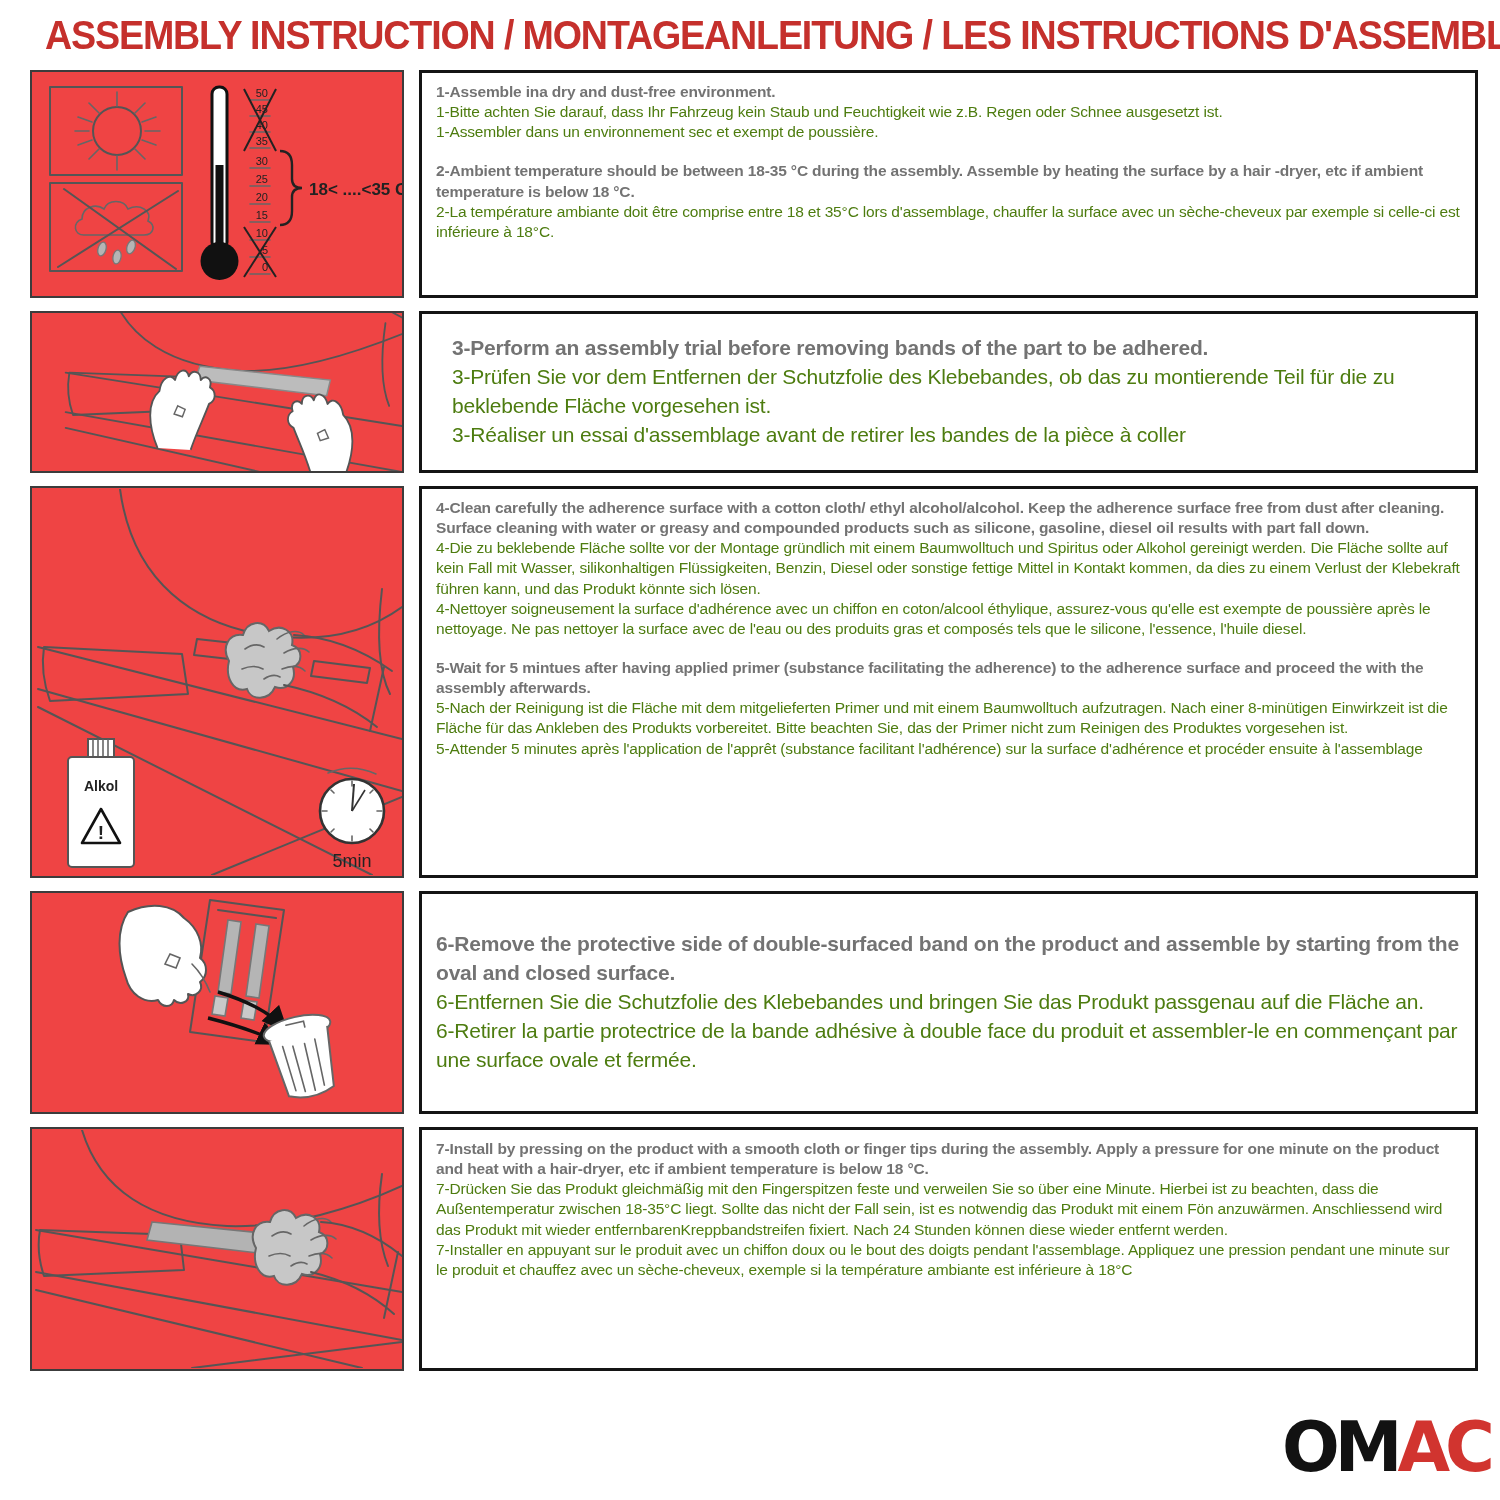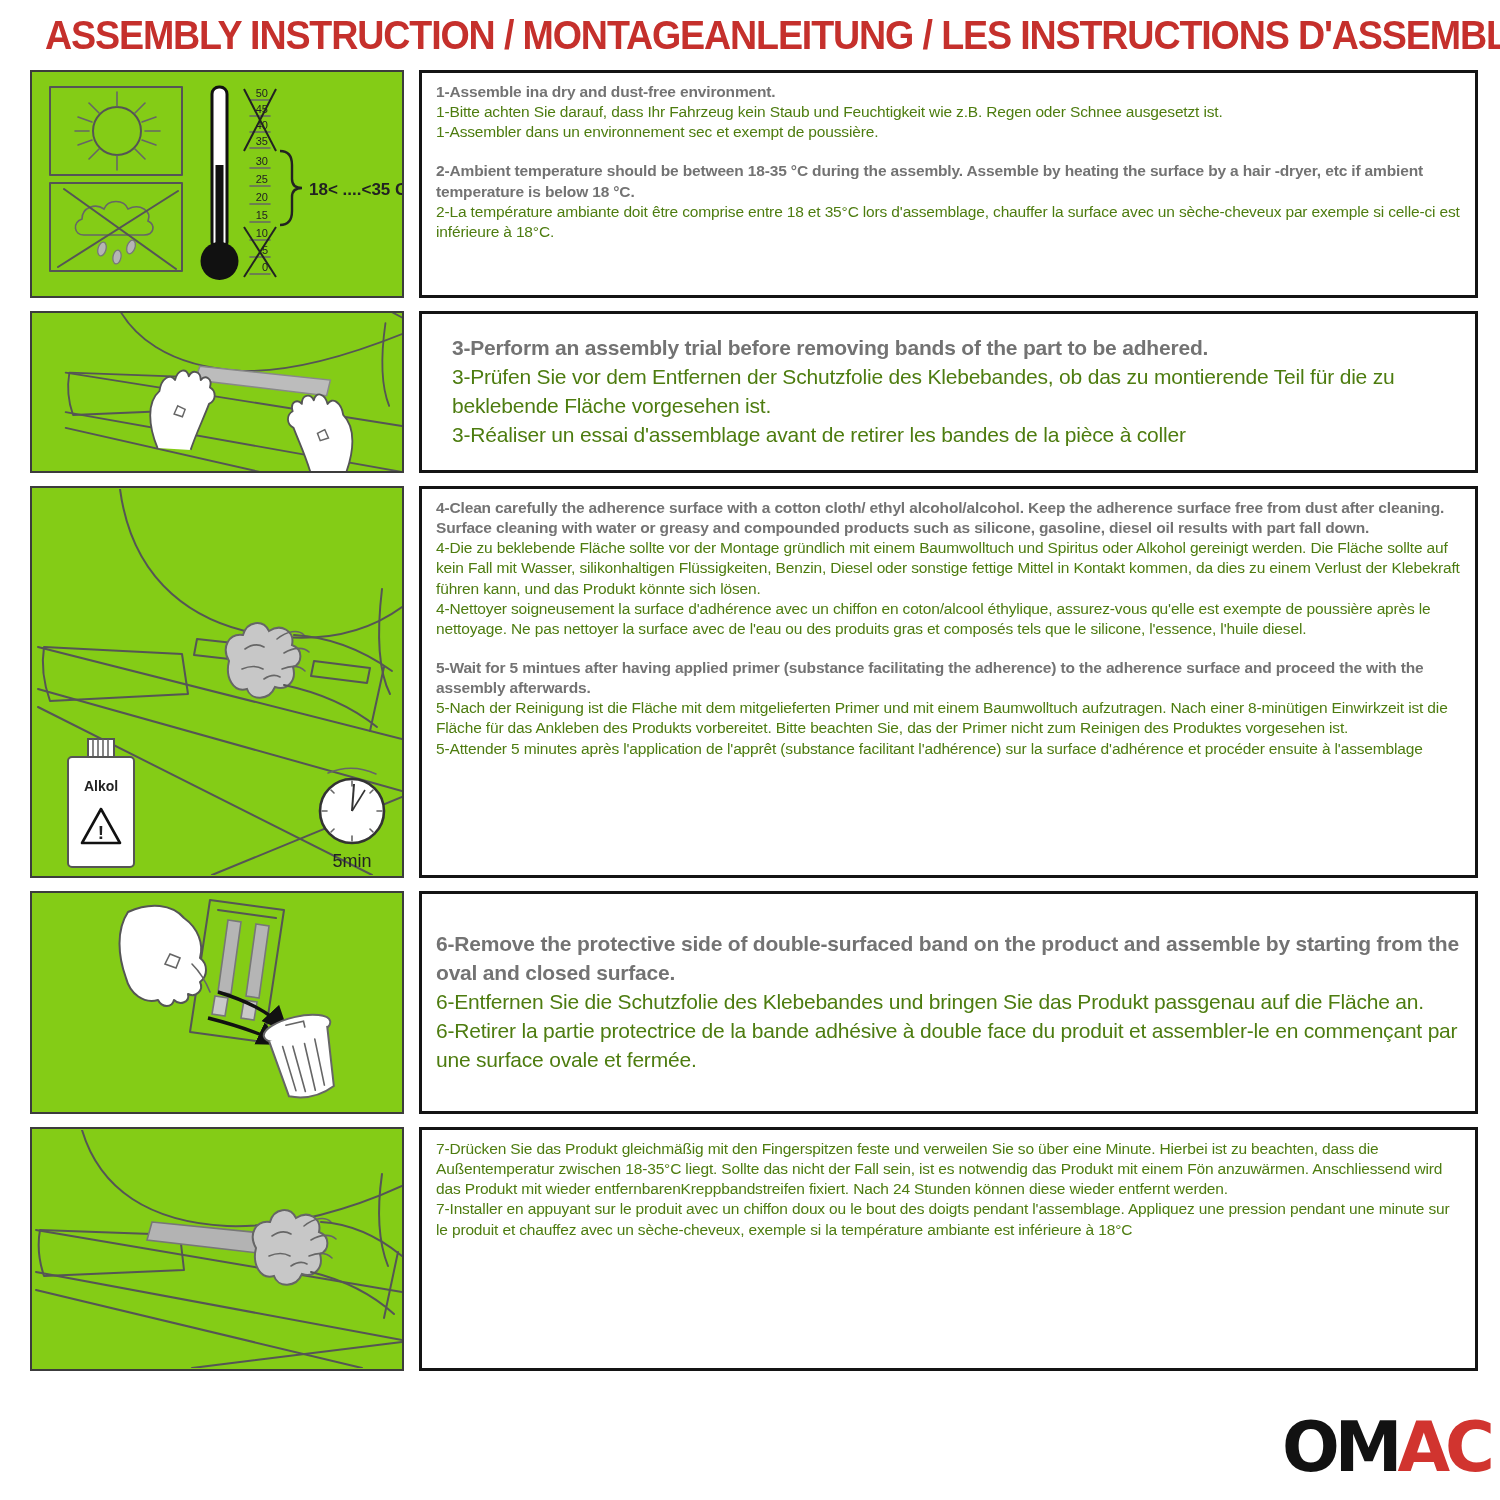--- a/index.html
+++ b/index.html
@@ -8,21 +8,21 @@
     font-family:"Liberation Sans", sans-serif;color:#1c1c1c;
   }
   .page-title{
     display:inline-block;margin:13px 0 12px 45px;white-space:nowrap;
     font-size:40px;font-weight:bold;letter-spacing:-1.2px;
     transform:scaleX(0.94);transform-origin:left center;color:#c5302c;
   }
   .rows{padding:0 22px 0 30px;display:flex;flex-direction:column;gap:13px;}
   .row{display:flex;gap:15px;}
   .imgbox{
-    flex:0 0 374px;width:374px;border:2px solid #3c3c3c;background:#84cc16;
+    flex:0 0 374px;width:374px;border:2px solid #3c3c3c;background:#ef4444;
     box-sizing:border-box;display:flex;align-items:center;justify-content:center;overflow:hidden;
   }
   .textbox{
     flex:1;border:3px solid #141414;background:#fff;box-sizing:border-box;
     padding:9px 14px;overflow:hidden;
   }
   .row.center .textbox{display:flex;flex-direction:column;justify-content:center;}
   .h1 .imgbox,.h1 .textbox{height:228px;}
   .h2 .imgbox,.h2 .textbox{height:162px;padding-left:30px;}
   .h3 .imgbox,.h3 .textbox{height:392px;}
@@ -296,20 +296,21 @@
         <polygon points="120,92 240,104 235,124 115,110" fill="#b3b3b3" stroke="#777" stroke-width="1.6"></polygon>
         <g>
           <path d="M224,118 C216,104 224,90 238,92 C242,78 258,76 264,88 C276,80 290,88 287,102 C298,106 298,120 288,124 C292,138 282,148 270,144 C264,158 246,158 242,146 C228,150 220,134 224,118 Z" fill="#c7c7c7" stroke="#666" stroke-width="2"></path>
           <path d="M240,106 q10,-7 19,-2 M237,126 q12,-5 21,0 M259,136 q9,-6 16,-2" class="thin"></path>
           <path d="M272,96 C282,88 293,86 299,92 M279,110 C289,104 299,104 304,109 M277,126 C287,122 295,123 300,128" class="thin"></path>
           <path d="M289,92 C322,94 348,108 370,126 M279,142 C312,150 340,164 362,184 M366,122 L352,188" class="lineart"></path>
         </g>
       </svg>
     </div>
     <div class="textbox">
+      <p class="b">7-Install by pressing on the product with a smooth cloth or finger tips during the assembly. Apply a pressure for one minute on the product and heat with a hair-dryer, etc if ambient temperature is below 18 °C.</p>
       <p>7-Drücken Sie das Produkt gleichmäßig mit den Fingerspitzen feste und verweilen Sie so über eine Minute. Hierbei ist zu beachten, dass die Außentemperatur zwischen 18-35°C liegt. Sollte das nicht der Fall sein, ist es notwendig das Produkt mit einem Fön anzuwärmen. Anschliessend wird das Produkt mit wieder entfernbarenKreppbandstreifen fixiert. Nach 24 Stunden können diese wieder entfernt werden.</p>
       <p>7-Installer en appuyant sur le produit avec un chiffon doux ou le bout des doigts pendant l'assemblage. Appliquez une pression pendant une minute sur le produit et chauffez avec un sèche-cheveux, exemple si la température ambiante est inférieure à 18°C</p>
     </div>
   </div>
 
 </div>
 
 <div class="brand">
   <span class="k">OM</span><span class="r">AC</span>
 </div>

